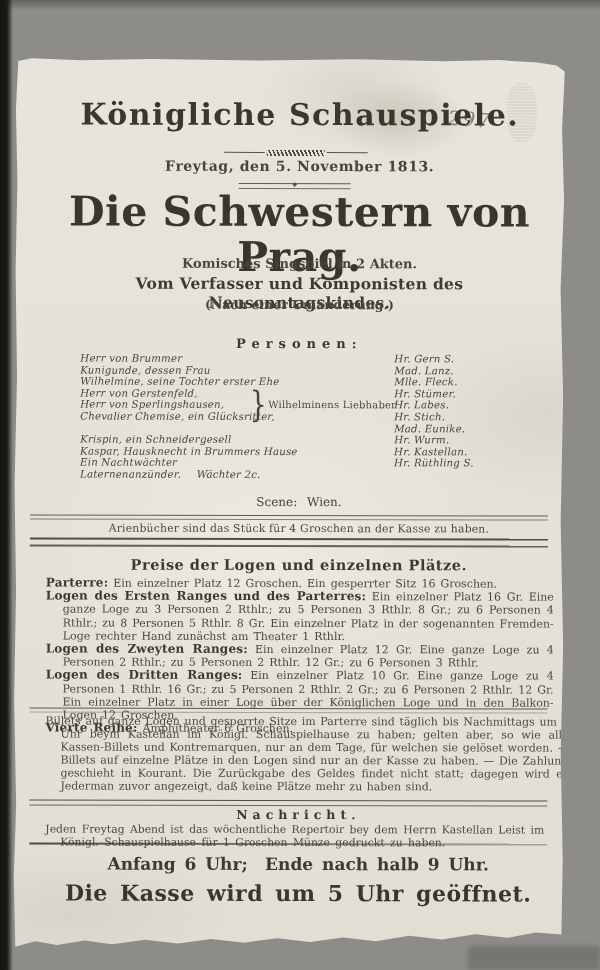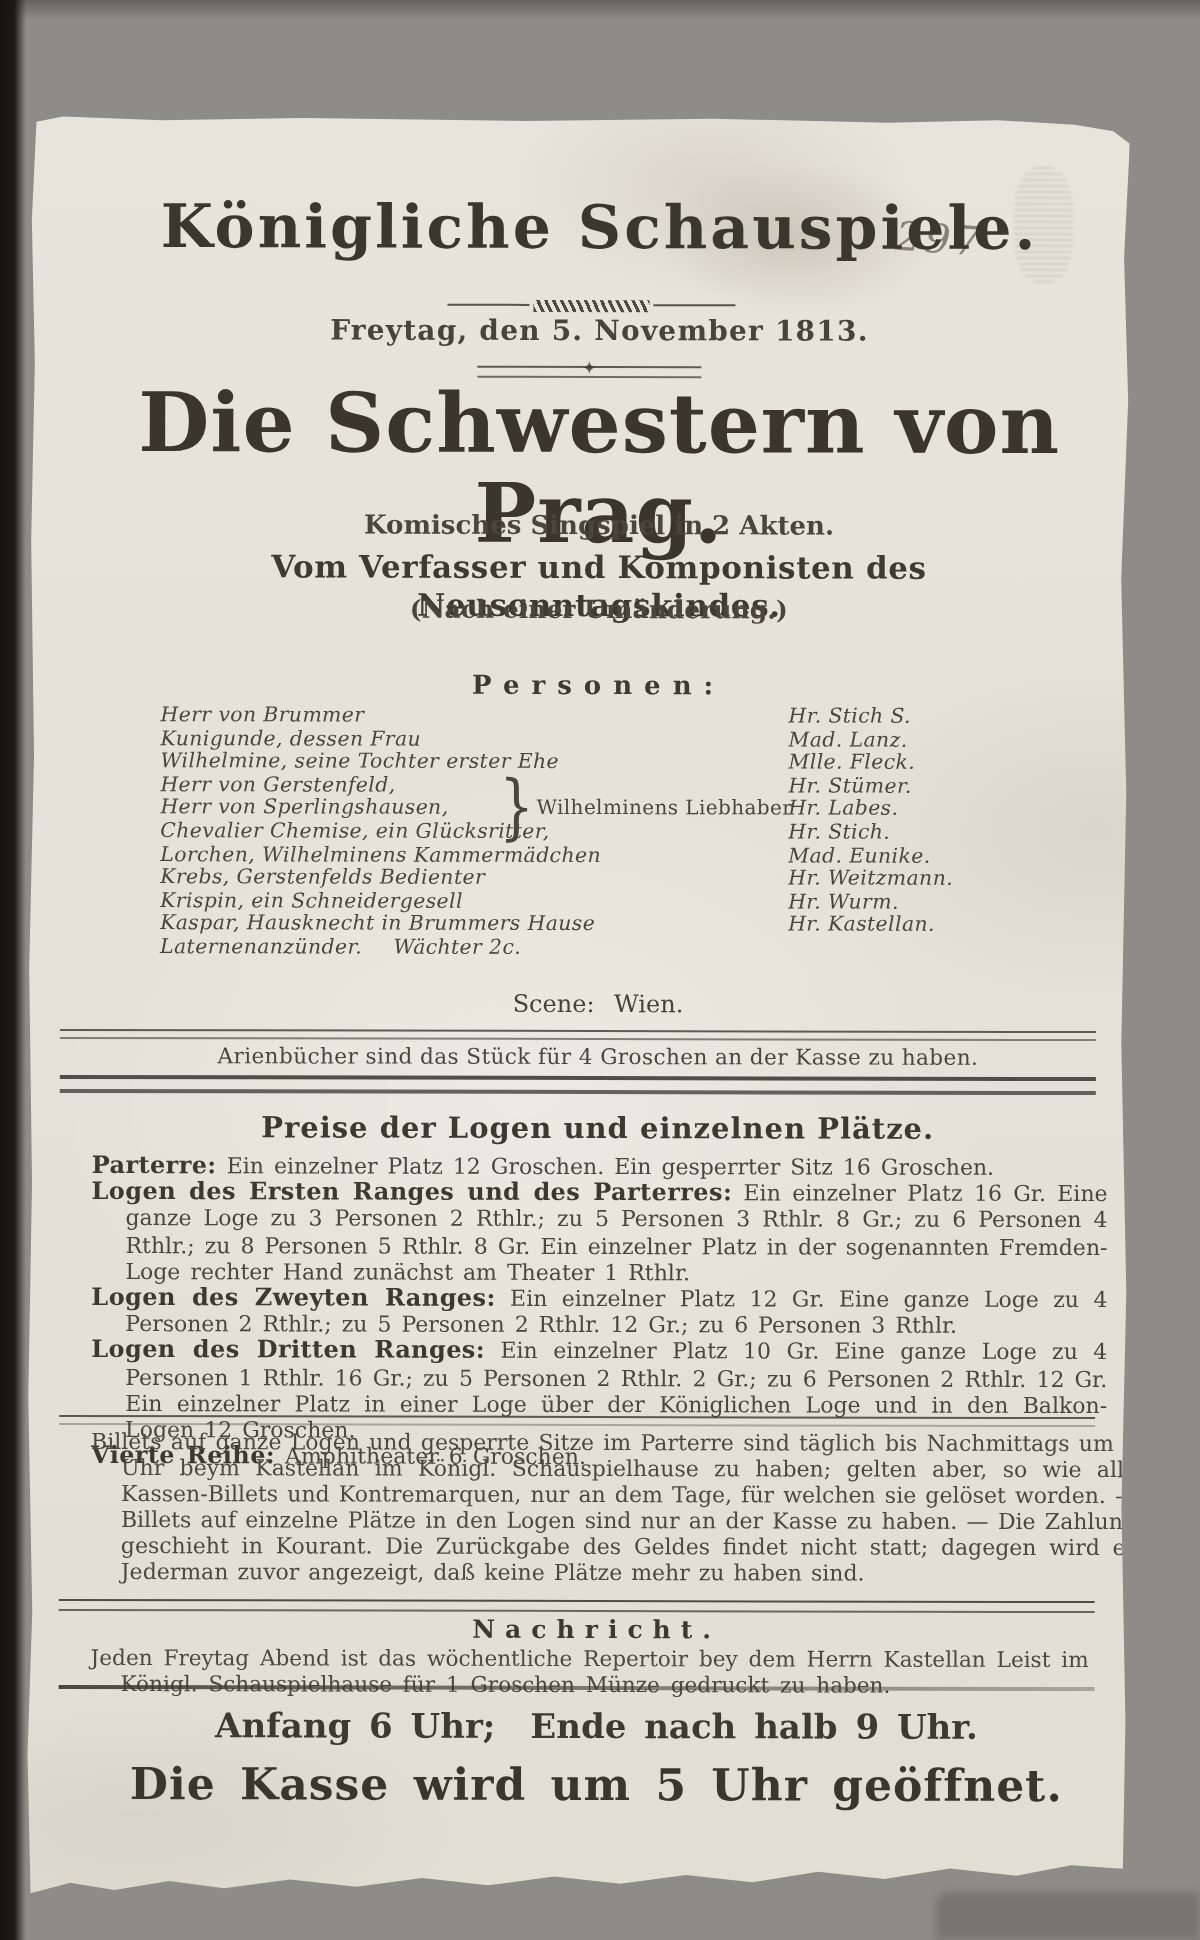--- a/index.html
+++ b/index.html
@@ -122,21 +122,21 @@
   <div class="abs ctr play-title">Die Schwestern von Prag.</div>
   <div class="abs ctr subtitle1">Komisches Singspiel in 2 Akten.</div>
   <div class="abs ctr subtitle2">Vom Verfasser und Komponisten des Neusonntagskindes.</div>
   <div class="abs ctr subtitle3">(Nach einer Umänderung.)</div>
 
   <div class="abs ctr personen-heading">Personen:</div>
 
   <div class="abs cast">
     <div class="cast-row">
       <span class="role">Herr von Brummer</span>
-      <span class="actor">Hr. Stich S.</span>
+      <span class="actor">Hr. Gern S.</span>
     </div>
     <div class="cast-row">
       <span class="role">Kunigunde, dessen Frau</span>
       <span class="actor">Mad. Lanz.</span>
     </div>
     <div class="cast-row">
       <span class="role">Wilhelmine, seine Tochter erster Ehe</span>
       <span class="actor">Mlle. Fleck.</span>
     </div>
     <div class="cast-row">
@@ -145,34 +145,33 @@
     </div>
     <div class="cast-row">
       <span class="role">Herr von Sperlingshausen,</span>
       <span class="actor">Hr. Labes.</span>
     </div>
     <div class="cast-row">
       <span class="role">Chevalier Chemise, ein Glücksritter,</span>
       <span class="actor">Hr. Stich.</span>
     </div>
     <div class="cast-row">
-      <span class="role">Lorchen, Wilhelminens Kammermädchen</span>
       <span class="actor">Mad. Eunike.</span>
-    </div>
-    <div class="cast-row">
-      <span class="role">Krebs, Gerstenfelds Bedienter</span>
-      <span class="actor">Hr. Weitzmann.</span>
     </div>
     <div class="cast-row">
       <span class="role">Krispin, ein Schneidergesell</span>
       <span class="actor">Hr. Wurm.</span>
     </div>
     <div class="cast-row">
       <span class="role">Kaspar, Hausknecht in Brummers Hause</span>
       <span class="actor">Hr. Kastellan.</span>
+    </div>
+    <div class="cast-row">
+      <span class="role">Ein Nachtwächter</span>
+      <span class="actor">Hr. Rüthling S.</span>
     </div>
     <div class="cast-row">
       <span class="role">Laternenanzünder.  Wächter 2c.</span>
       <span class="actor"></span>
     </div>
     <span class="cast-brace">}</span>
     <span class="cast-brace-label">Wilhelminens Liebhaber</span>
   </div>
 
   <div class="abs ctr scene-line">Scene:  Wien.</div>

